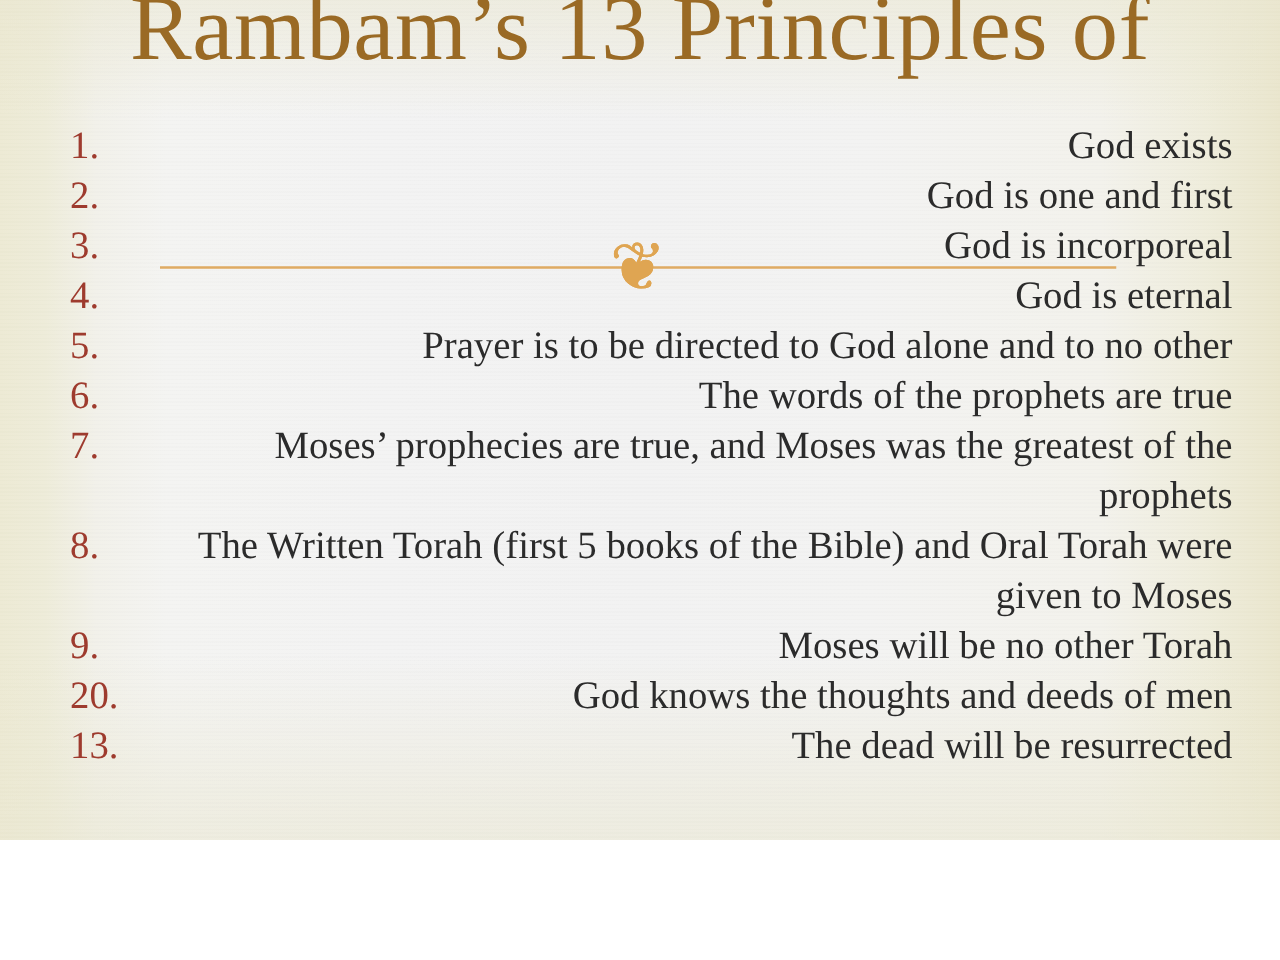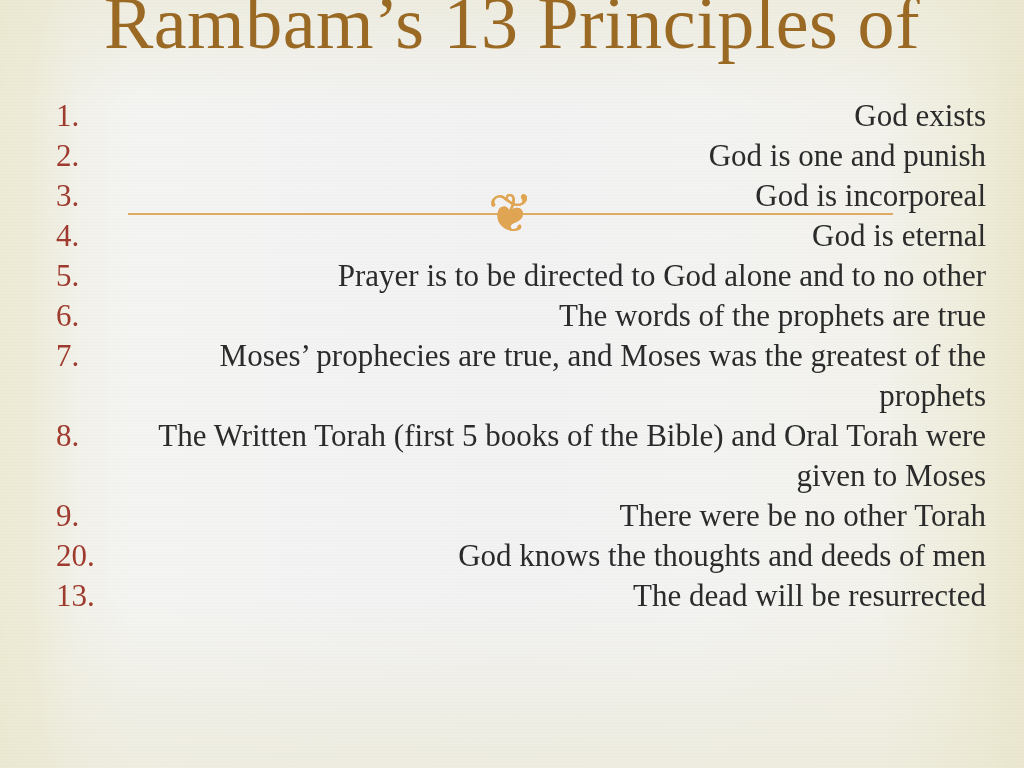--- a/index.html
+++ b/index.html
@@ -10,21 +10,21 @@
   body {
     width: 1024px;
     height: 768px;
     overflow: hidden;
     font-family: "Liberation Serif", "DejaVu Serif", serif;
   }
 
   #slide {
     position: relative;
     width: 1024px;
-    height: 768px;
+    height: 672px;
     box-sizing: border-box;
     overflow: hidden;
     
     background:
       linear-gradient(to bottom,
         rgba(234,231,208,0.55) 0%,
         rgba(255,255,255,0.0) 14%,
         rgba(255,255,255,0.0) 78%,
         rgba(234,231,208,0.55) 100%),
       linear-gradient(to right,
@@ -160,21 +160,21 @@
     <span id="divider-ornament">❦</span>
   </div>
 
   <ol id="principles">
       <li class="principle">
         <span class="principle-number">1.</span>
         <span class="principle-text">God exists</span>
       </li>
       <li class="principle">
         <span class="principle-number">2.</span>
-        <span class="principle-text">God is one and punish</span>
+        <span class="principle-text">God is one and first</span>
       </li>
       <li class="principle">
         <span class="principle-number">3.</span>
         <span class="principle-text">God is incorporeal</span>
       </li>
       <li class="principle">
         <span class="principle-number">4.</span>
         <span class="principle-text">God is eternal</span>
       </li>
       <li class="principle">
@@ -188,21 +188,21 @@
       <li class="principle">
         <span class="principle-number">7.</span>
         <span class="principle-text">Moses’ prophecies are true, and Moses was the greatest of the prophets</span>
       </li>
       <li class="principle">
         <span class="principle-number">8.</span>
         <span class="principle-text">The Written Torah (first 5 books of the Bible) and Oral Torah were given to Moses</span>
       </li>
       <li class="principle">
         <span class="principle-number">9.</span>
-        <span class="principle-text">There were be no other Torah</span>
+        <span class="principle-text">Moses will be no other Torah</span>
       </li>
       <li class="principle">
         <span class="principle-number">20.</span>
         <span class="principle-text">God knows the thoughts and deeds of men</span>
       </li>
       <li class="principle">
         <span class="principle-number">13.</span>
         <span class="principle-text">The dead will be resurrected</span>
       </li>
     </ol>

